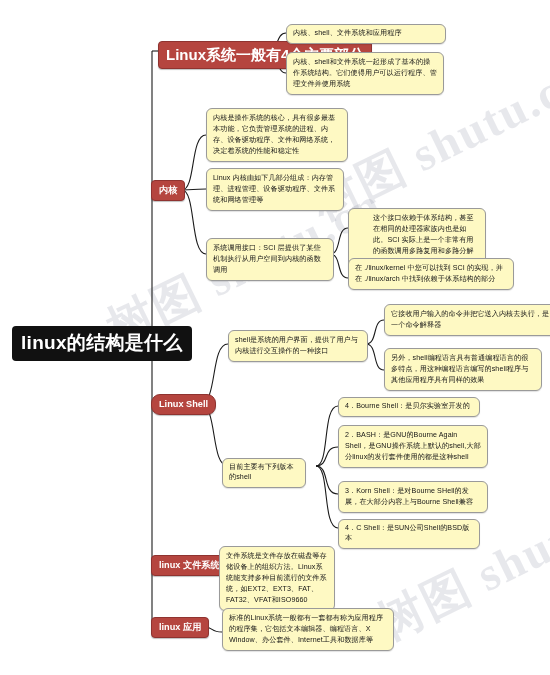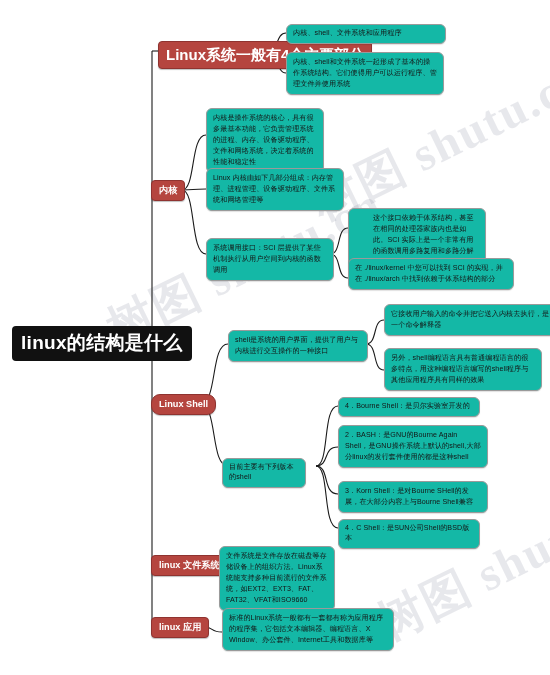--- a/index.html
+++ b/index.html
@@ -50,21 +50,21 @@
     font-size:9.2px;font-weight:700;
     padding:4px 7px;
     text-align:center;
     white-space:nowrap;
     line-height:1.2;
     box-shadow:0 1px 1px rgba(0,0,0,0.25);
   }
   .branch.big{font-size:15px;}
   
   .leaf{
-    background:#14b8a6;
+    background:#fef9c3;
     border:1px solid #9a9a9a;
     border-radius:6px;
     color:#141414;
     font-size:7.1px;
     line-height:1.55;
     padding:4px 6px;
     box-sizing:border-box;
     box-shadow:0 1px 1px rgba(0,0,0,0.12);
     letter-spacing:0.1px;
   }
@@ -119,21 +119,21 @@
     <path d="M204,627 C214,627 210,632 222,632"></path>
   </svg>
 
   <div class="node root" style="left:12px;top:326px;">linux的结构是什么</div>
 
   <div class="node branch big" style="left:158px;top:41px;">Linux系统一般有4个主要部分</div>
   <div class="node leaf one" style="left:286px;top:24px;width:160px;">内核、shell、文件系统和应用程序</div>
   <div class="node leaf" style="left:286px;top:52px;width:158px;">内核、shell和文件系统一起形成了基本的操作系统结构。它们使得用户可以运行程序、管理文件并使用系统</div>
 
   <div class="node branch" style="left:151px;top:180px;">内核</div>
-  <div class="node leaf" style="left:206px;top:108px;width:118px;">内核是操作系统的核心，具有很多最基本功能，它负责管理系统的进程、内存、设备驱动程序、文件和网络系统，决定着系统的性能和稳定性</div>
+  <div class="node leaf" style="left:206px;top:108px;width:142px;">内核是操作系统的核心，具有很多最基本功能，它负责管理系统的进程、内存、设备驱动程序、文件和网络系统，决定着系统的性能和稳定性</div>
   <div class="node leaf" style="left:206px;top:168px;width:138px;">Linux 内核由如下几部分组成：内存管理、进程管理、设备驱动程序、文件系统和网络管理等</div>
   <div class="node leaf" style="left:206px;top:238px;width:128px;">系统调用接口：SCI 层提供了某些机制执行从用户空间到内核的函数调用</div>
   <div class="node leaf" style="left:348px;top:208px;width:138px;padding-left:24px;">这个接口依赖于体系结构，甚至在相同的处理器家族内也是如此。SCI 实际上是一个非常有用的函数调用多路复用和多路分解服务</div>
   <div class="node leaf" style="left:348px;top:258px;width:166px;">在 ./linux/kernel 中您可以找到 SCI 的实现，并在 ./linux/arch 中找到依赖于体系结构的部分</div>
 
   <div class="node branch" style="left:151px;top:394px;border-radius:9px;">Linux Shell</div>
   <div class="node leaf" style="left:228px;top:330px;width:140px;">shell是系统的用户界面，提供了用户与内核进行交互操作的一种接口</div>
   <div class="node leaf" style="left:384px;top:304px;width:176px;">它接收用户输入的命令并把它送入内核去执行，是一个命令解释器</div>
   <div class="node leaf" style="left:384px;top:348px;width:158px;">另外，shell编程语言具有普通编程语言的很多特点，用这种编程语言编写的shell程序与其他应用程序具有同样的效果</div>
 

